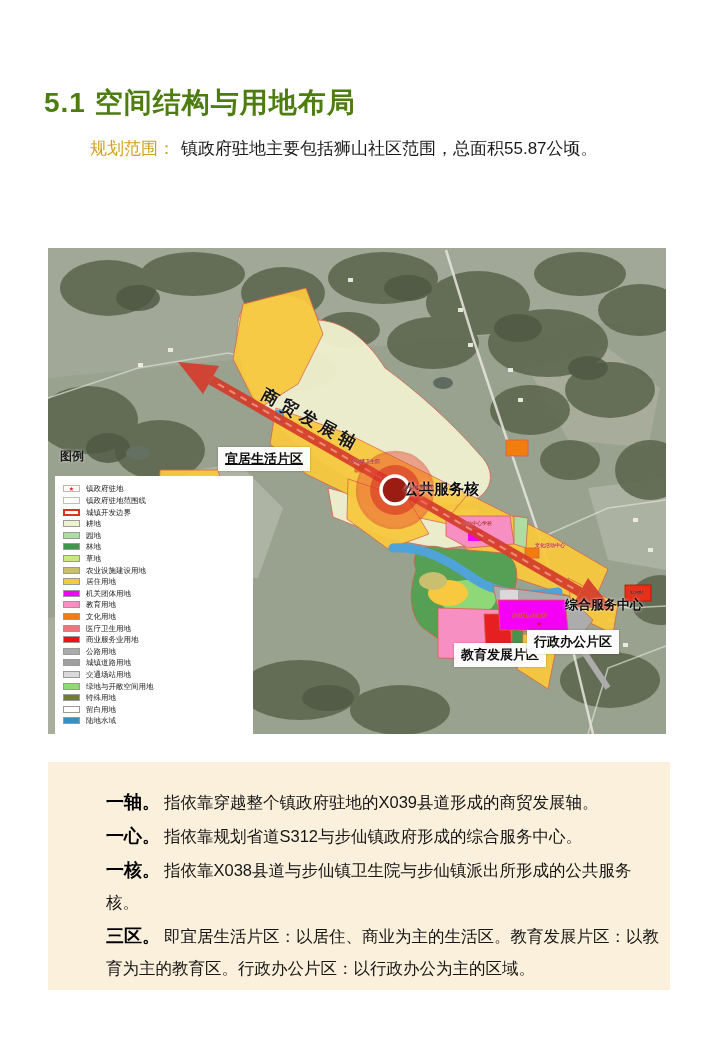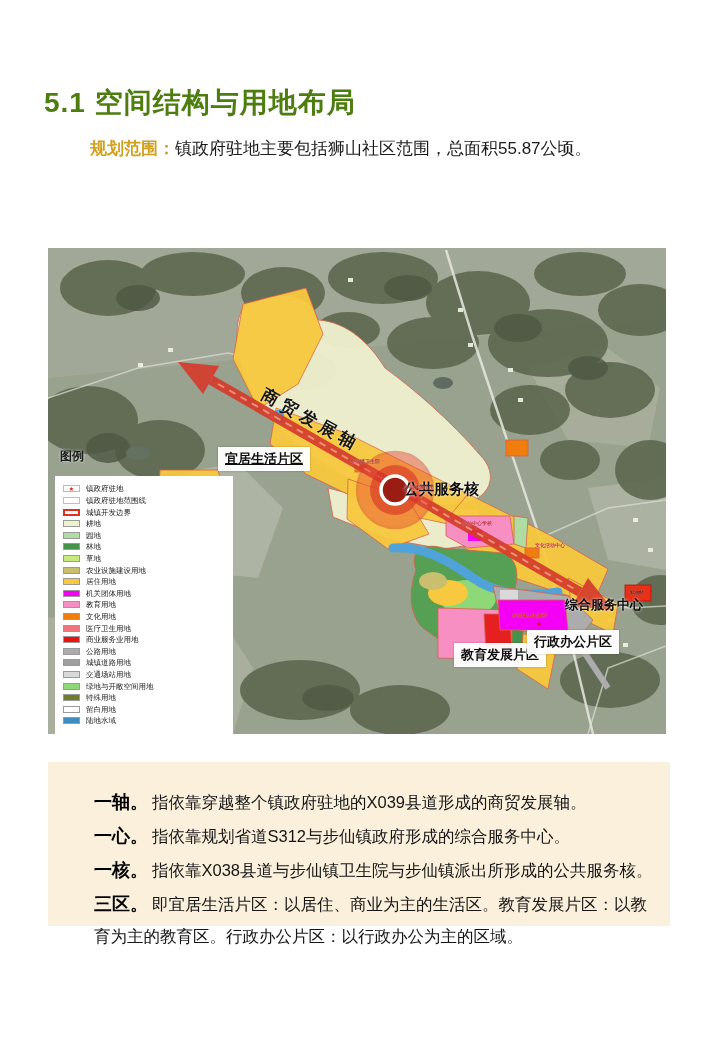--- a/index.html
+++ b/index.html
@@ -3,44 +3,44 @@
 <meta charset="utf-8">
 <style>
   html,body{margin:0;padding:0;background:#ffffff;}
   .page{position:relative;width:720px;height:1040px;background:#ffffff;
         font-family:"Liberation Sans","DejaVu Sans",sans-serif;overflow:hidden;}
   
   .title{position:absolute;left:44px;top:84px;margin:0;font-size:28px;font-weight:800;
          color:#4d7c0f;letter-spacing:1px;}
   .intro{position:absolute;left:90px;top:138px;font-size:17px;line-height:22px;color:#1a1a1a;}
   .intro p{margin:0 0 15px 0;}
-  .intro .lbl{color:#D1A01E;font-weight:700;}
+  .intro .lbl{color:#D1A01E;font-weight:400;margin-right:6px;}
   
   .map{position:absolute;left:48px;top:248px;width:618px;height:486px;background:#99A18F;overflow:hidden;}
   .map svg{position:absolute;left:0;top:0;}
   .legend-title{position:absolute;left:12px;top:200px;font-size:12px;font-weight:800;color:#1c1c1c;
                 text-shadow:0 0 3px rgba(255,255,255,.7);}
-  .legend{position:absolute;left:7px;top:228px;width:178px;height:258px;background:#ffffff;
+  .legend{position:absolute;left:7px;top:228px;width:198px;height:258px;background:#ffffff;
           box-sizing:border-box;padding:7px 6px;display:flex;flex-direction:column;justify-content:space-around;}
   .lg-row{display:flex;align-items:center;height:10px;}
   .sw{width:17px;height:7px;margin:0 6px 0 2px;box-sizing:border-box;border:1px solid #9a9a9a;flex:none;
       display:flex;align-items:center;justify-content:center;font-size:6px;line-height:6px;color:#E02020;background:#fff;}
   .sw.star{border:1px solid #E8A8A8;}
   .sw.outline-pink{border:1px solid #F0A8B0;}
   .sw.outline-red{border:2px solid #E03020;}
   .lg-lb{font-size:7.5px;line-height:9px;color:#222;white-space:nowrap;}
   
   .mlabel{position:absolute;white-space:nowrap;font-weight:800;color:#0d0d0d;padding-left:47px;}
   .boxlabel{background:rgba(255,255,255,.96);padding:3px 7px;font-size:13px;box-shadow:0 0 2px rgba(0,0,0,.25);}
   .plain{font-size:15px;text-shadow:0 0 3px rgba(255,255,255,.85);}
   .tiny{position:absolute;font-size:5px;font-weight:700;color:#B03030;white-space:nowrap;text-shadow:0 0 1px rgba(255,255,255,.6);}
   .star-mark{position:absolute;font-size:7px;color:#E01010;line-height:7px;}
   
-  .panel{position:absolute;left:48px;top:762px;width:622px;height:164px;background:#FBF0DB;
-         box-sizing:border-box;padding:24px 8px 0 46px;}
+  .panel{position:absolute;left:48px;top:762px;width:622px;height:228px;background:#FBF0DB;
+         box-sizing:border-box;padding:24px 8px 0 58px;}
   .panel p{margin:0 0 2px 0;font-size:16.5px;line-height:32px;color:#151515;}
   .panel b{font-size:18px;font-weight:800;margin-right:4px;color:#000;}
 </style>
 </head>
 <body>
 
 <div class="page">
 
   <h1 class="title">5.1 空间结构与用地布局</h1>
 

